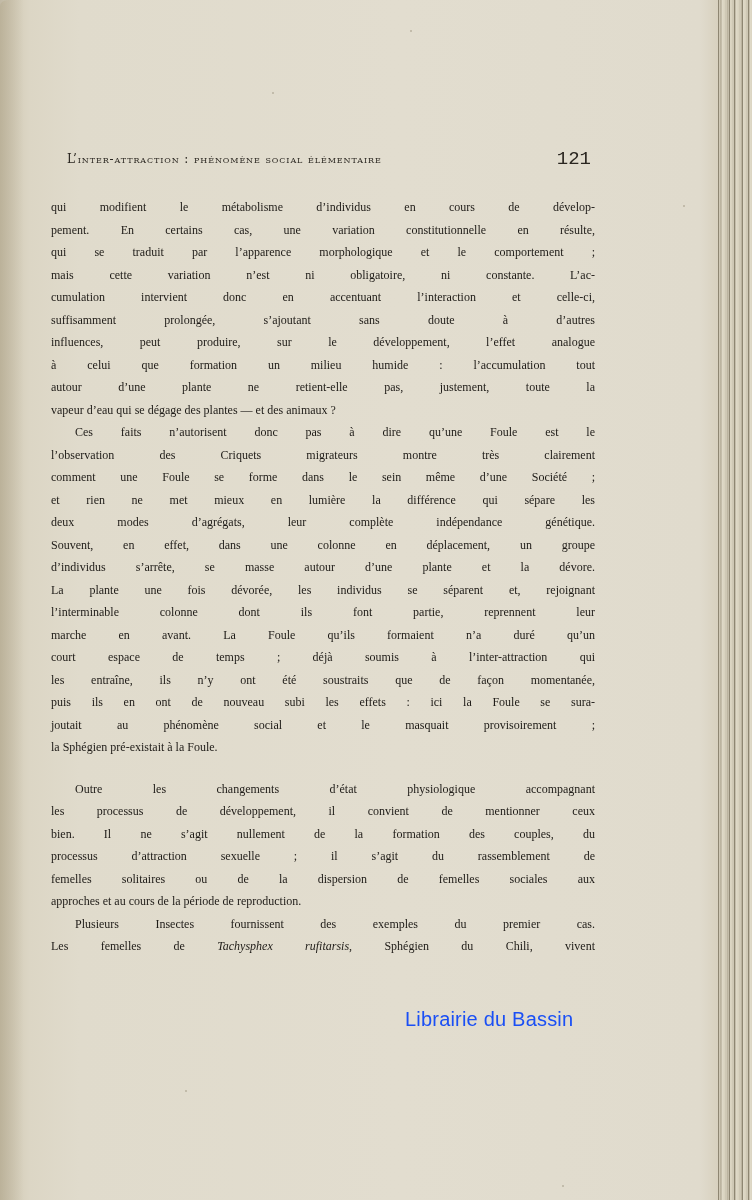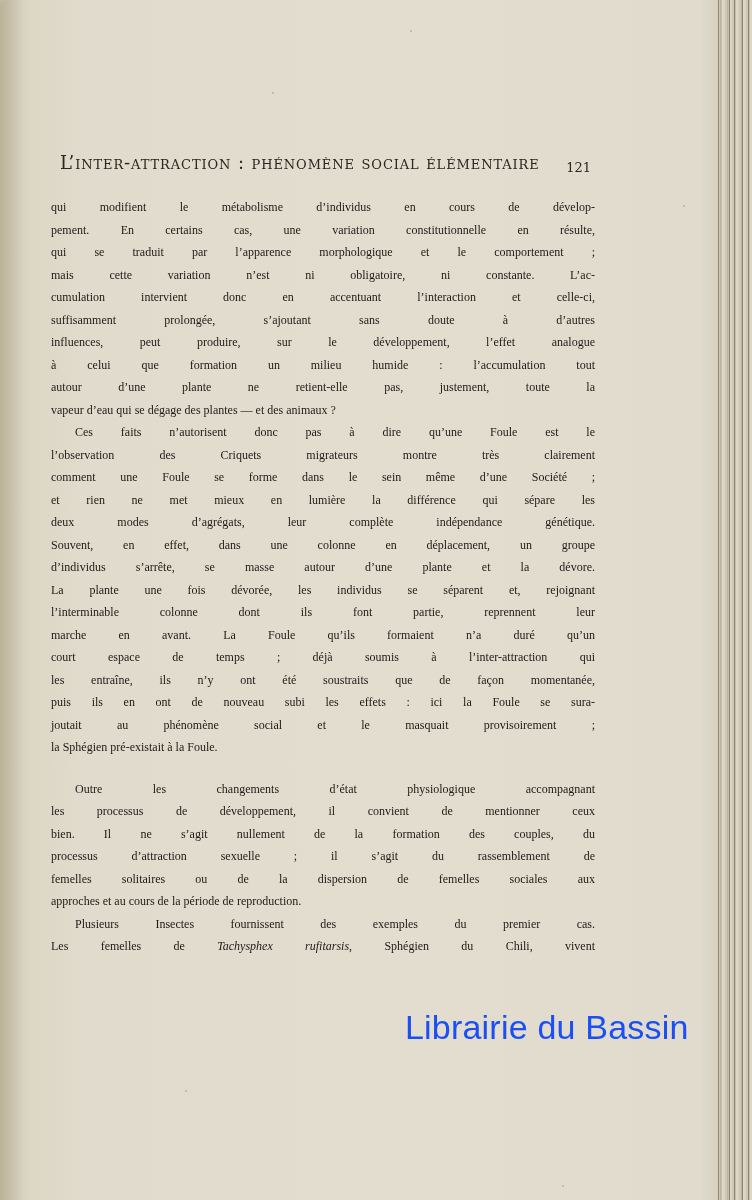--- a/index.html
+++ b/index.html
@@ -21,40 +21,40 @@
     background: repeating-linear-gradient(90deg, #cfc8b5 0px, #cfc8b5 2px, #a89f8a 3px, #e0dac9 4px, #d8d1bd 7px);
   }
   .page-edges .hl {
     position: absolute; top: 0; height: 1200px; width: 1px; background: #8e8672;
   }
   .running-head {
     position: absolute; left: 51px; top: 148px; width: 540px; height: 22px;
     font-family: "DejaVu Serif", serif; color: #2a2620;
   }
   .running-head .title {
-    position: absolute; left: 9px; top: 4px; font-size: 18px;
+    position: absolute; left: 16px; top: 4px; font-size: 12px;
     font-variant: small-caps; letter-spacing: 0.9px; white-space: nowrap;
   }
   .running-head .pageno {
-    position: absolute; right: 0; top: 12px; font-size: 13px;
+    position: absolute; right: 0; top: 0; font-size: 19px; font-family: Liberation Mono, monospace;
   }
   .text-block {
     position: absolute; left: 51px; top: 196px; width: 544px;
     font-family: Liberation Serif, serif; font-size: 12px; color: #1e1b17;
   }
   .line {
     height: 22.5px; line-height: 22.5px; white-space: nowrap;
     text-align: justify; text-align-last: justify;
   }
   .line.last { text-align-last: left; }
   .line.indent { padding-left: 24px; }
   .para-gap { height: 19px; }
   .watermark {
     position: absolute; left: 405px; top: 1008px;
-    font-family: "Liberation Sans", sans-serif; font-size: 34px; color: #1a4ff5;
+    font-family: "Liberation Sans", sans-serif; font-size: 20px; color: #1a4ff5;
     letter-spacing: 0.2px; white-space: nowrap;
   }
   .speck { position: absolute; width: 2px; height: 2px; background: #9c947f; border-radius: 1px; opacity: .6; }
 </style>
 </head>
 <body>
 
 <div class="page">
   <div class="page-shadow-left"></div>
 

